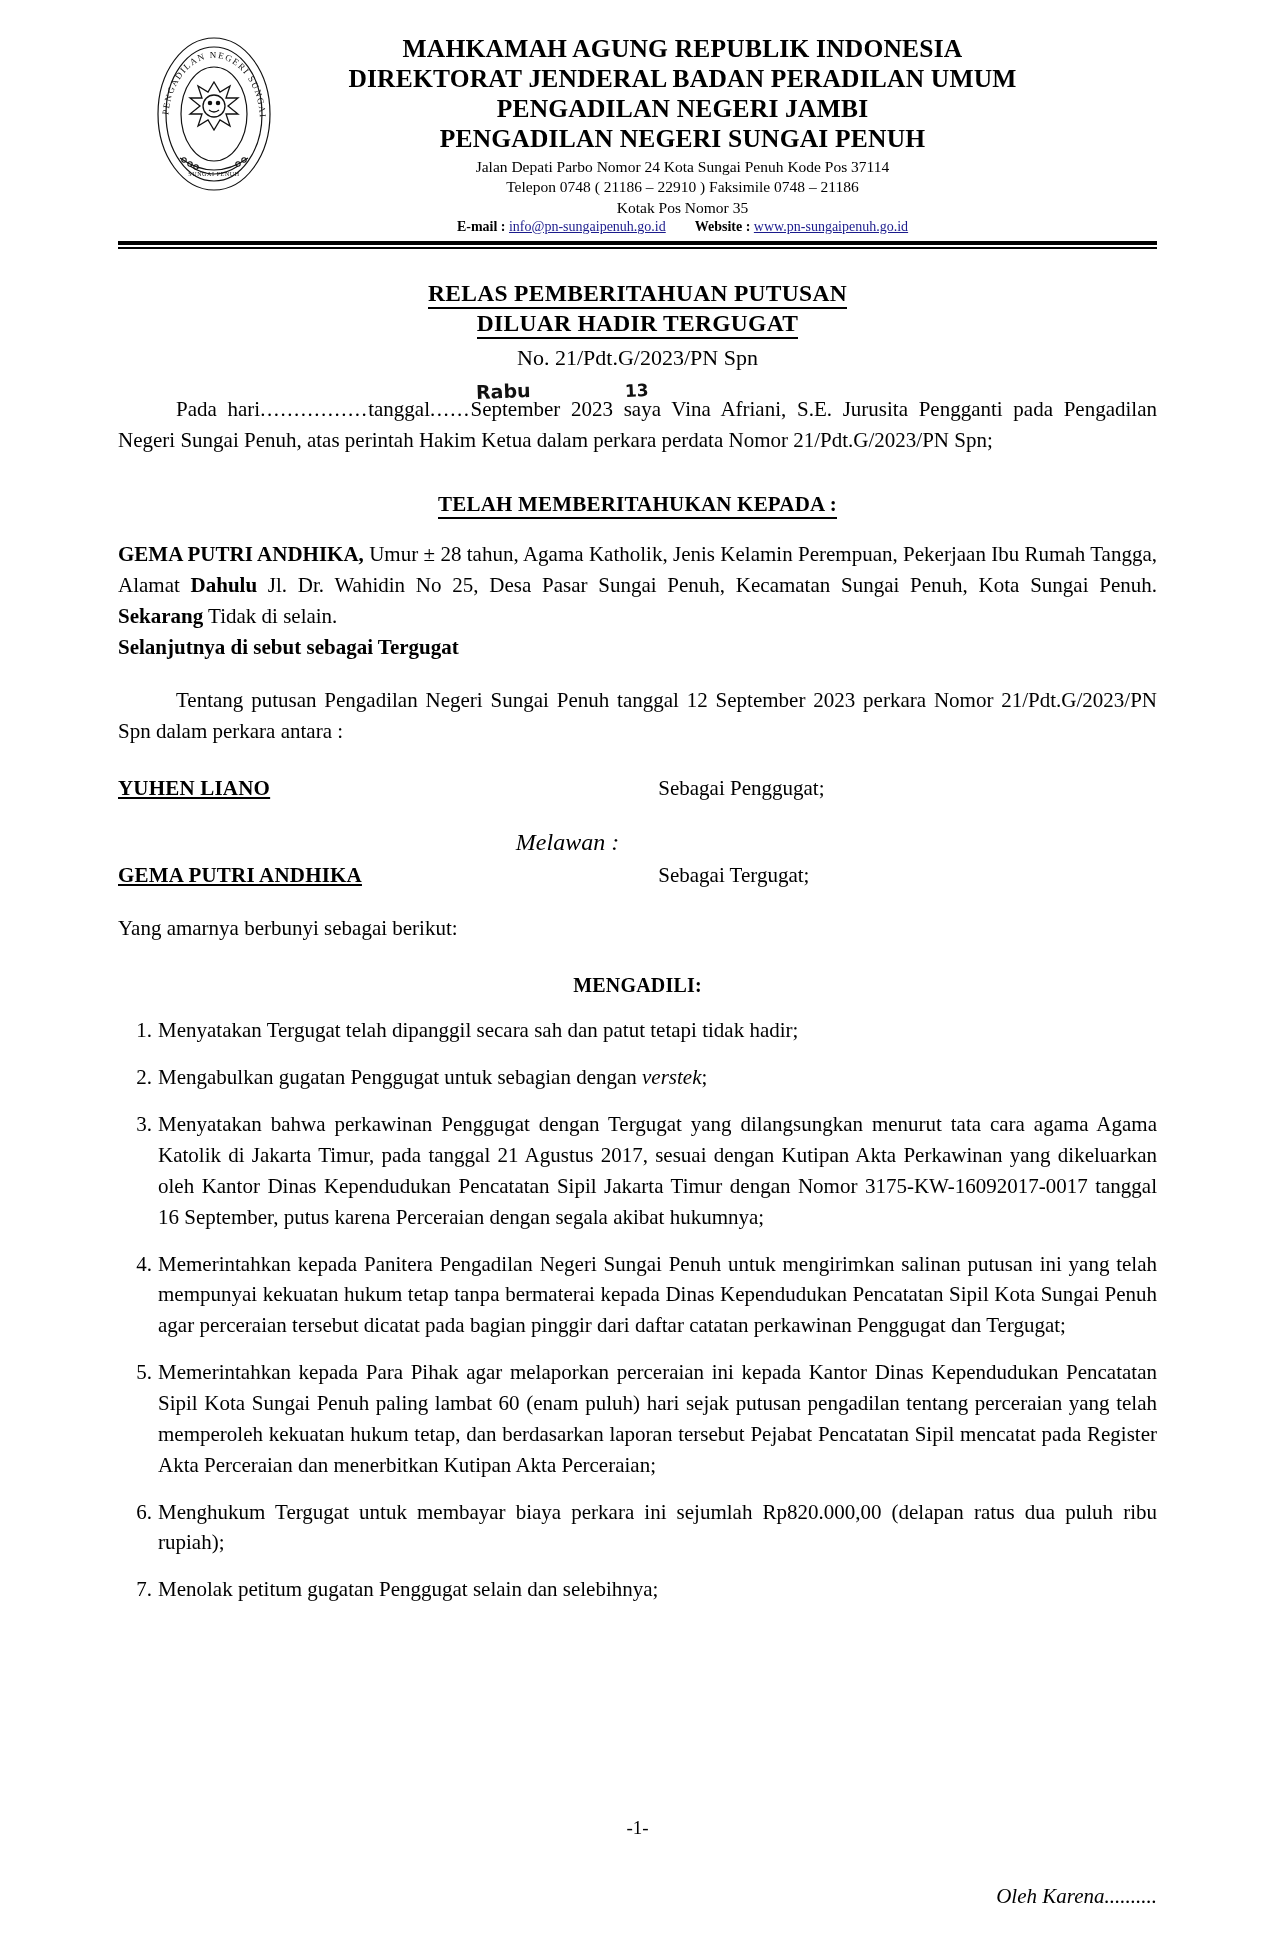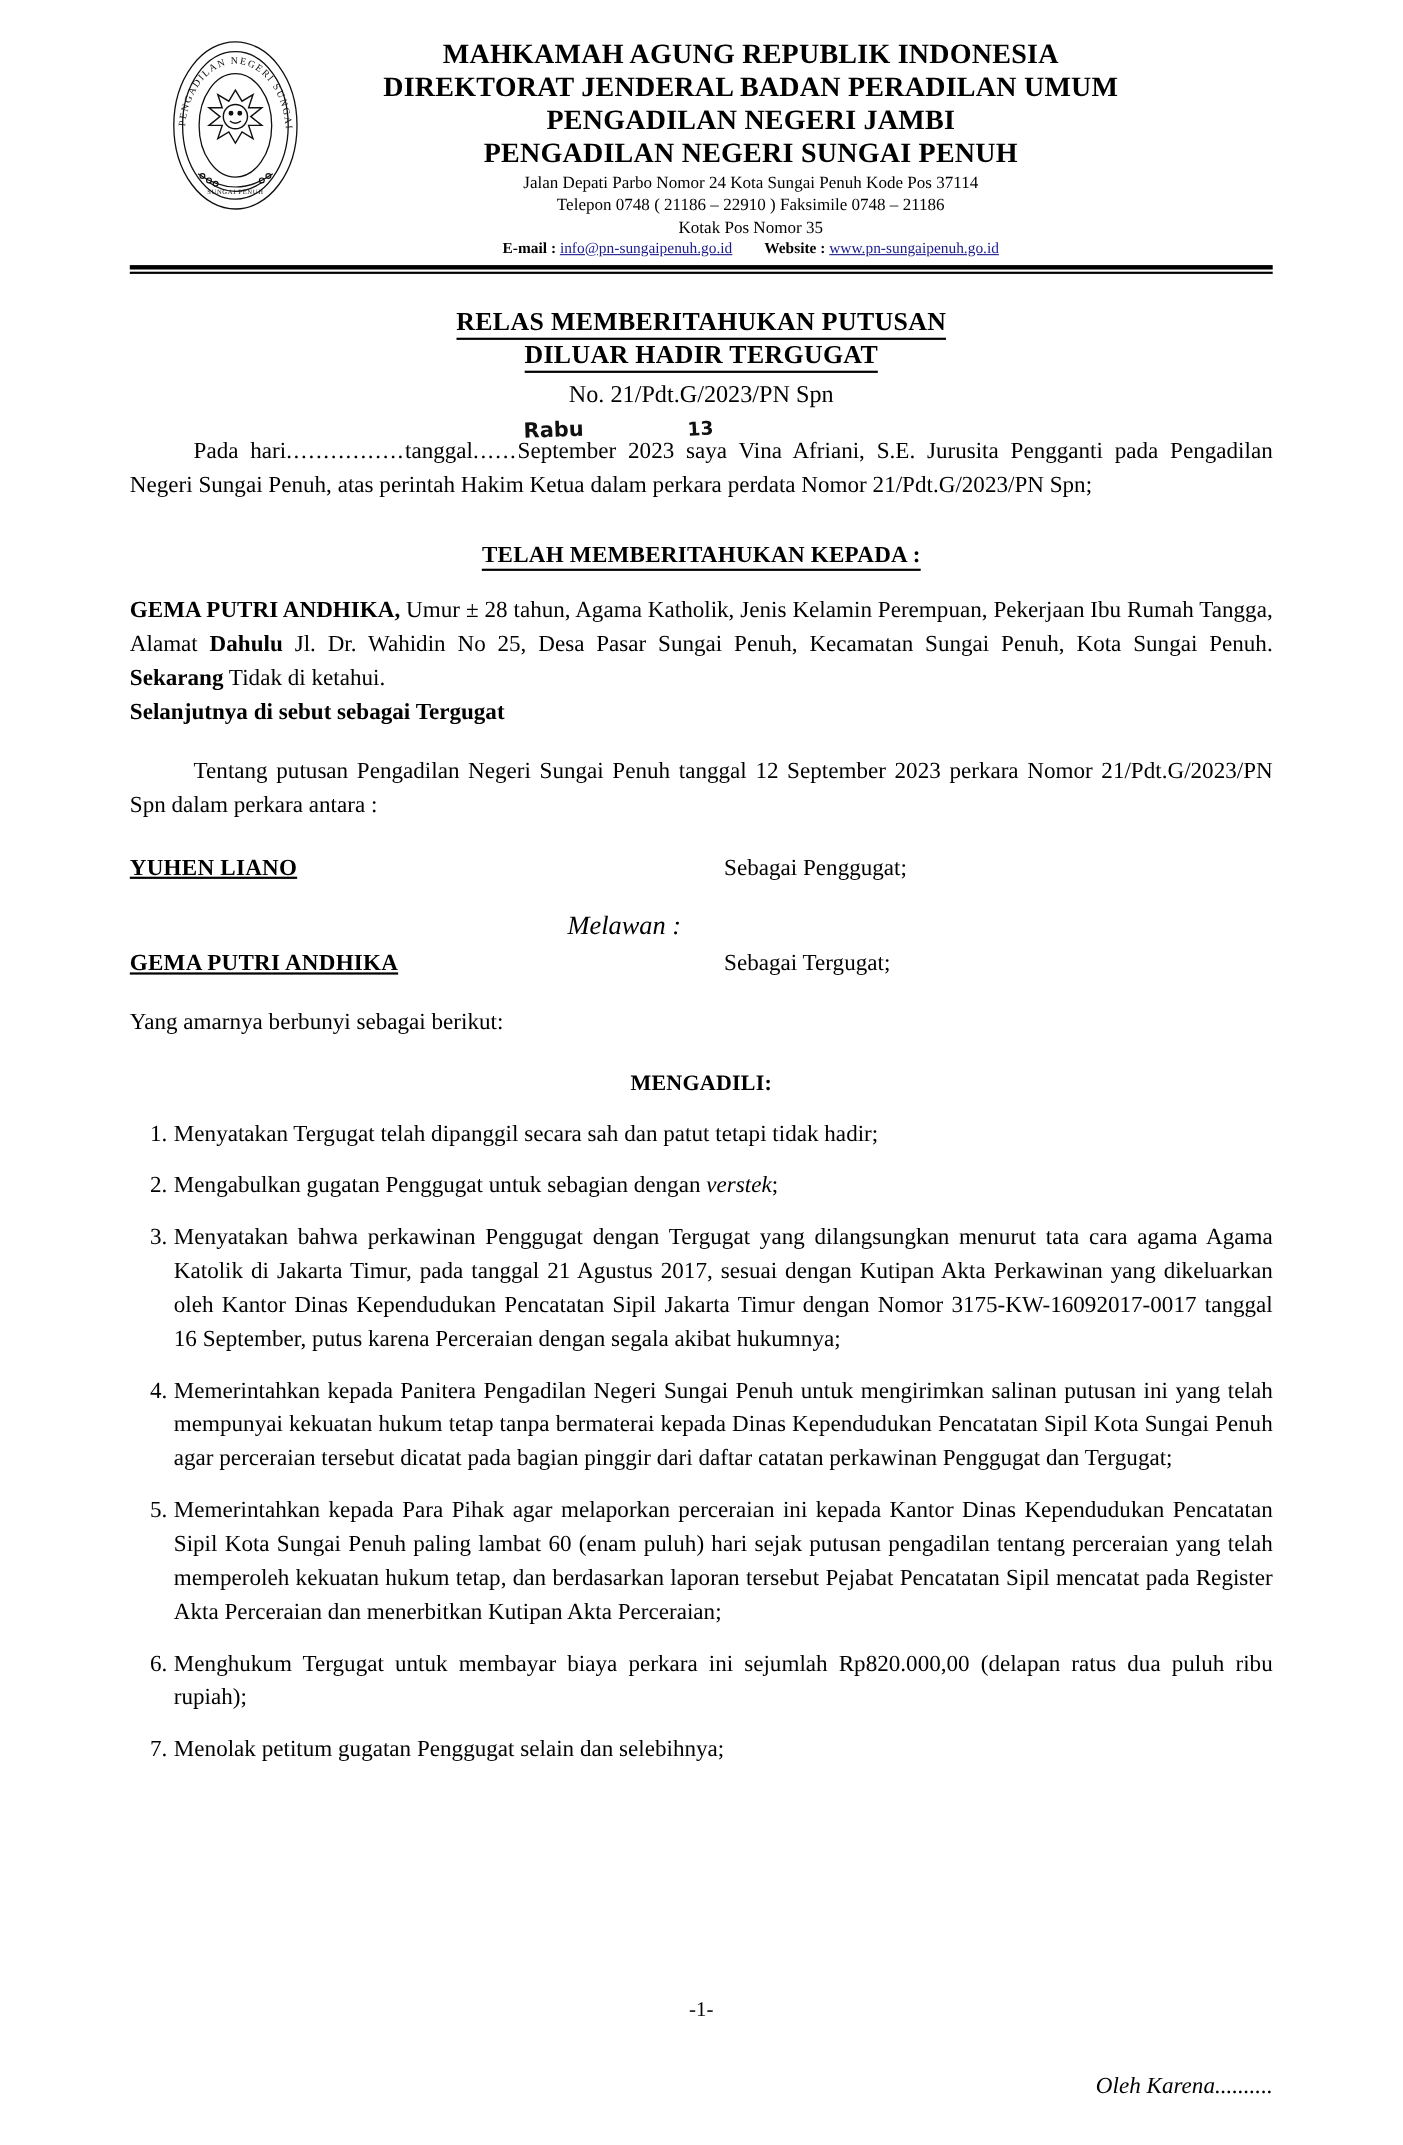--- a/index.html
+++ b/index.html
@@ -280,42 +280,42 @@
       </div>
     </div>
 
     <div class="rule-wrap">
       <div class="rule-thick"></div>
       <div class="rule-thin"></div>
     </div>
   </div>
 
   <div class="doc-title">
-    <div class="t1"><span>RELAS MEMBERITAHUKAN PUTUSAN</span></div>
+    <div class="t1"><span>RELAS PEMBERITAHUAN PUTUSAN</span></div>
     <div class="t2"><span>DILUAR HADIR TERGUGAT</span></div>
     <div class="t3">No. 21/Pdt.G/2023/PN Spn</div>
   </div>
 
   <div class="para indent line-rel">
     <span class="hw hw-day">Rabu</span>
     <span class="hw hw-date">13</span>
     <span>Pada hari</span><span class="dots">................</span><span>tanggal</span><span class="dots">......</span><span>September 2023 saya Vina Afriani, S.E. Jurusita Pengganti pada Pengadilan Negeri Sungai Penuh, atas perintah Hakim Ketua dalam perkara perdata Nomor 21/Pdt.G/2023/PN Spn;</span>
   </div>
 
   <div class="section-heading">
     <span>TELAH MEMBERITAHUKAN KEPADA :</span>
   </div>
 
   <div class="para">
     <span class="b">GEMA PUTRI ANDHIKA,</span>
     <span>Umur ± 28 tahun, Agama Katholik, Jenis Kelamin Perempuan, Pekerjaan Ibu Rumah Tangga, Alamat</span>
     <span class="b">Dahulu</span>
     <span>Jl. Dr. Wahidin No 25, Desa Pasar Sungai Penuh, Kecamatan Sungai Penuh, Kota Sungai Penuh.</span>
     <span class="b">Sekarang</span>
-    <span>Tidak di ketahui.</span>
+    <span>Tidak di selain.</span>
   </div>
   <div class="para b" style="margin-top:0;">Selanjutnya di sebut sebagai Tergugat</div>
 
   <div class="para indent">Tentang putusan Pengadilan Negeri Sungai Penuh tanggal 12 September 2023 perkara Nomor 21/Pdt.G/2023/PN Spn dalam perkara antara :</div>
 
   <div class="parties">
     <div class="party-row">
       <div class="party-name">YUHEN LIANO</div>
       <div class="party-role">Sebagai Penggugat;</div>
     </div>

